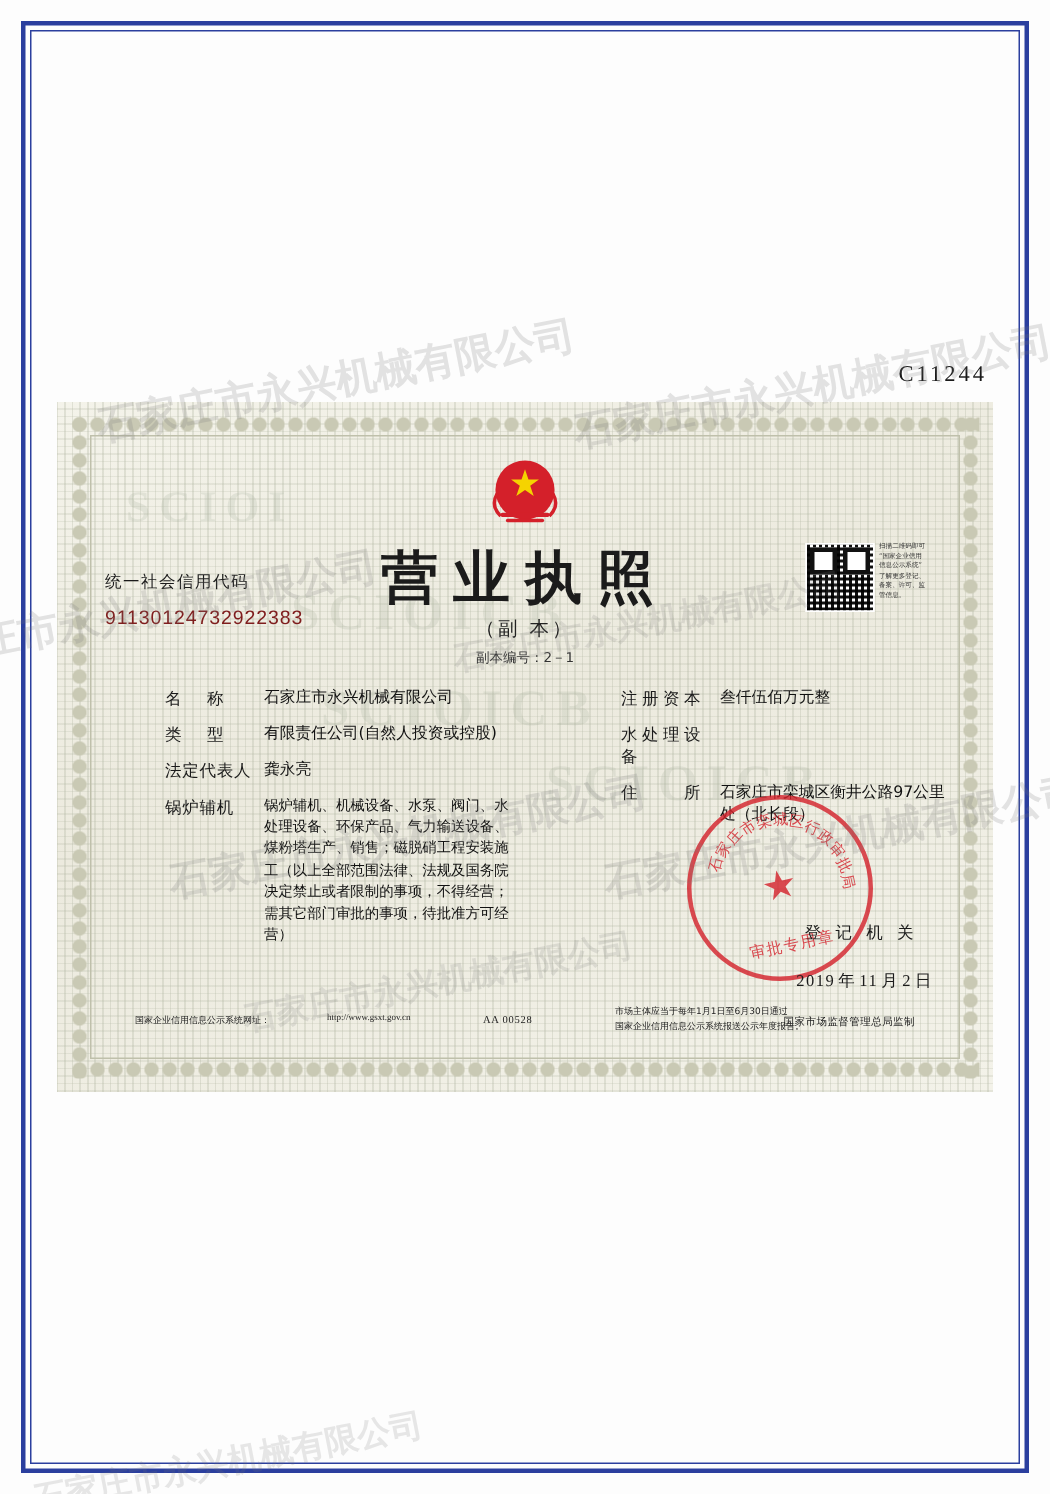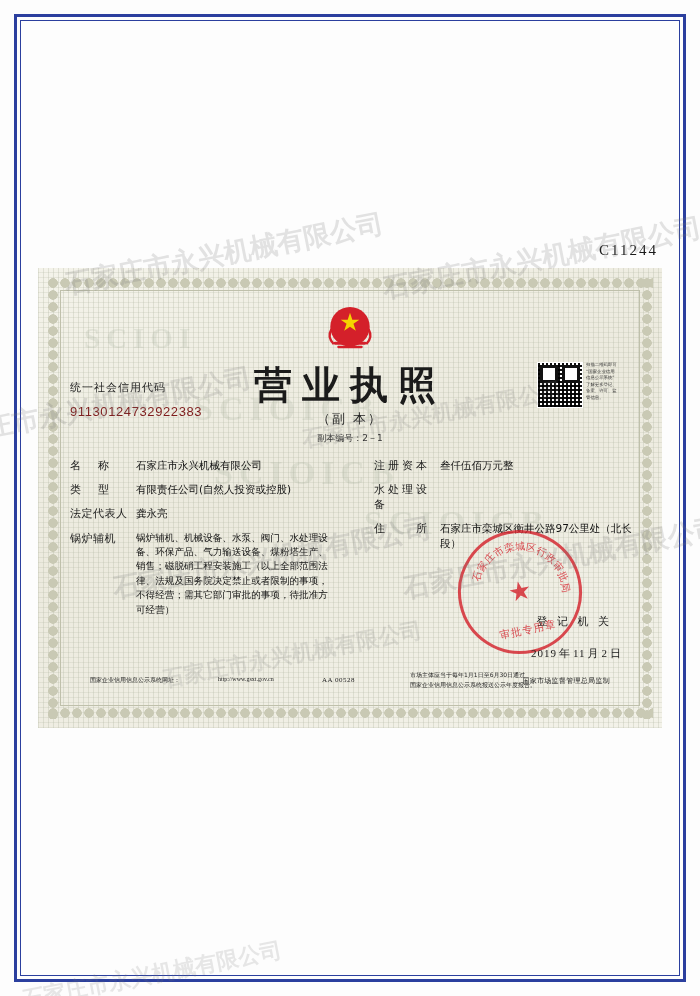--- a/index.html
+++ b/index.html
@@ -220,20 +220,21 @@
     font-family: Liberation Sans, sans-serif;
     font-size: 13px;
     letter-spacing: .6px;
     color: #7f1d1d;
   }
 
   .row {
     display: flex;
     align-items: flex-start;
     margin-bottom: 9px;
+    padding-left: 40px;
   }
   .lab {
     width: 66px;
     flex: 0 0 66px;
     font-size: 11px;
     color: #1b1b1b;
     letter-spacing: 3px;
   }
   .lab.tight { letter-spacing: 0.5px; }
   .val {

